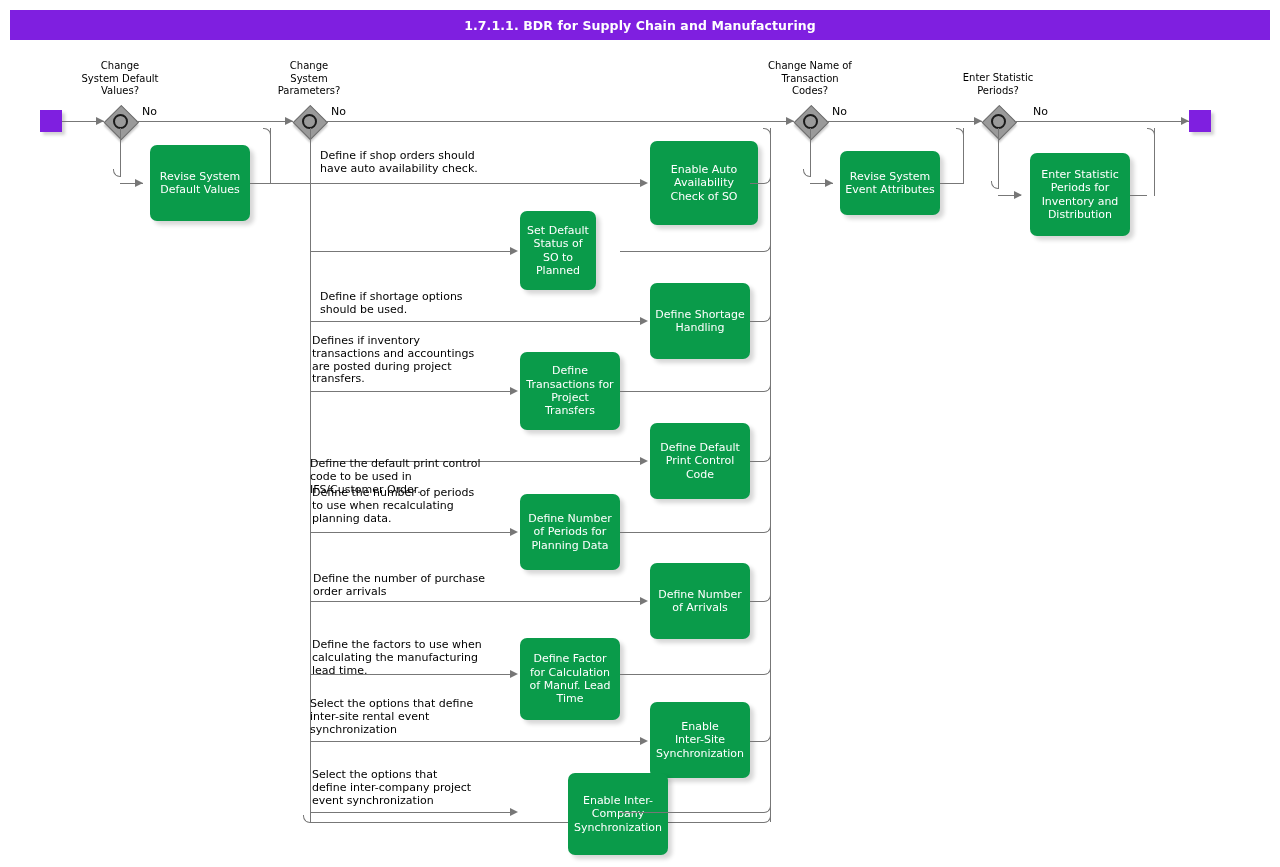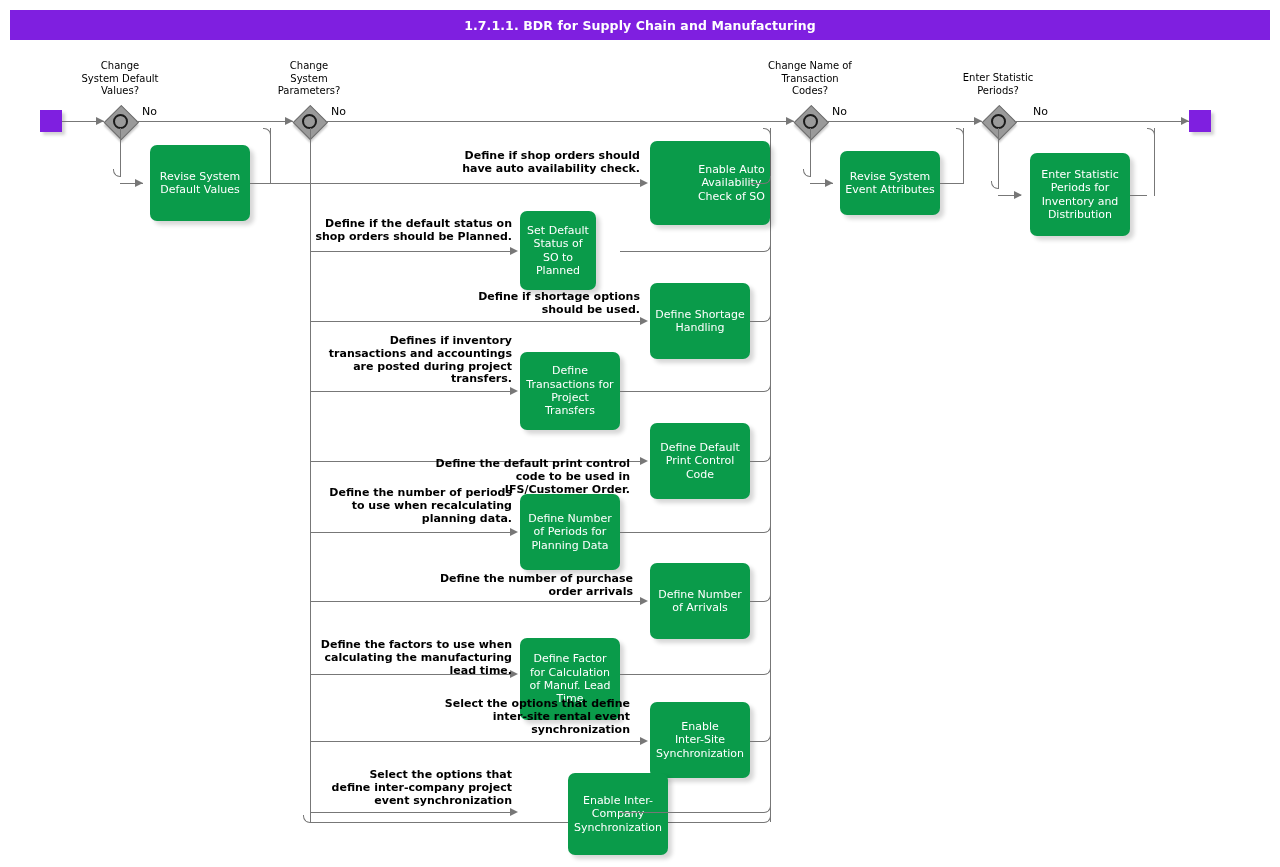--- a/index.html
+++ b/index.html
@@ -74,22 +74,22 @@
   .elbow.tr{border-width:1px 1px 0 0;border-top-right-radius:7px;}
 
   .arrow{
     position:absolute;width:0;height:0;
     border-top:4.5px solid transparent;border-bottom:4.5px solid transparent;
     border-left:8px solid #777;
   }
 
   
   .elabel{
-    position:absolute;text-align:right;font-size:11px;color:#000;
-    line-height:12.8px;white-space:pre-line;font-weight:bold;
+    position:absolute;text-align:left;font-size:11px;color:#000;
+    line-height:12.8px;white-space:pre-line;
   }
 </style>
 </head>
 <body>
 
 <div id="stage">
 
   <div class="titlebar">
     <span>1.7.1.1. BDR for Supply Chain and Manufacturing</span>
   </div>
@@ -166,32 +166,30 @@
 
   <div class="v" style="left:770px;top:128px;height:694px;"></div>
   <div class="elbow tr" style="left:763px;top:128px;width:7px;height:7px;"></div>
   <div class="elbow br" style="left:763px;top:815px;width:7px;height:7px;"></div>
   <div class="h" style="left:310px;top:822px;width:453px;"></div>
 
   <div class="h" style="left:310px;top:183px;width:333px;"></div>
   <div class="arrow" style="left:640px;top:178.5px;"></div>
   <div class="elabel" style="left:320px;top:150px;width:320px;">Define if shop orders should
 have auto availability check.</div>
-  <div class="act" style="left:650px;top:141px;width:120px;height:84px;justify-content:flex-end;">
+  <div class="act" style="left:650px;top:141px;width:108px;height:84px;">
     <span>Enable Auto
 Availability
 Check of SO</span>
   </div>
   <div class="h" style="left:750px;top:183px;width:13px;"></div>
   <div class="elbow br" style="left:763px;top:176px;width:7px;height:7px;"></div>
 
   <div class="h" style="left:310px;top:251px;width:203px;"></div>
   <div class="arrow" style="left:510px;top:246.5px;"></div>
-  <div class="elabel" style="left:312px;top:218px;width:200px;">Define if the default status on
-shop orders should be Planned.</div>
   <div class="act" style="left:520px;top:211px;width:76px;height:79px;">
     <span>Set Default
 Status of SO to
 Planned</span>
   </div>
   <div class="h" style="left:620px;top:251px;width:143px;"></div>
   <div class="elbow br" style="left:763px;top:244px;width:7px;height:7px;"></div>
 
   <div class="h" style="left:310px;top:321px;width:333px;"></div>
   <div class="arrow" style="left:640px;top:316.5px;"></div>

